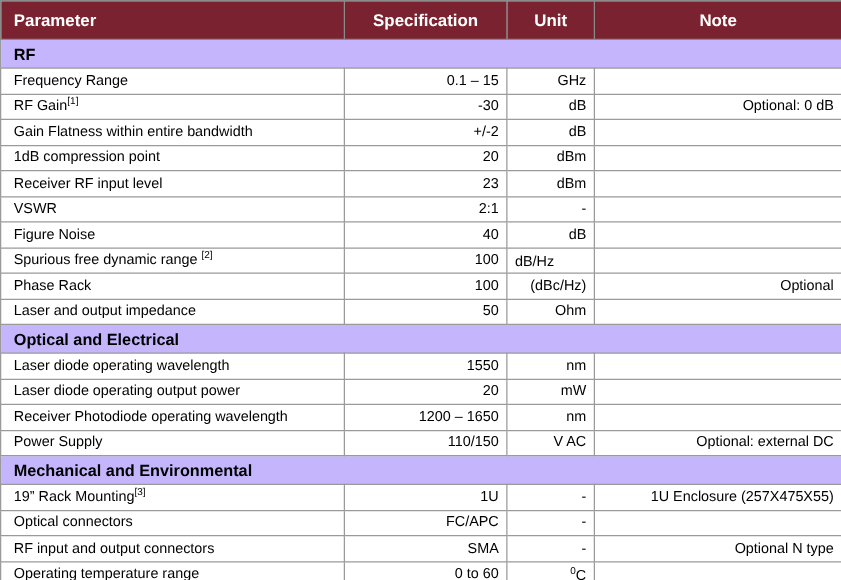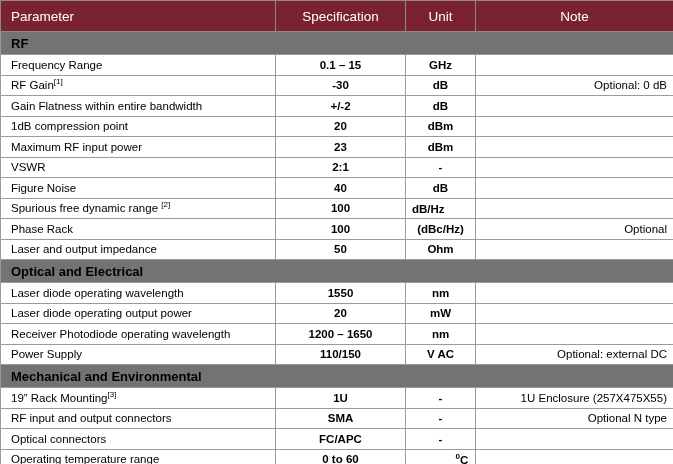--- a/index.html
+++ b/index.html
@@ -20,21 +20,21 @@
   }
   .spec-table col.c-param { width: 275px; }
   .spec-table col.c-spec  { width: 130px; }
   .spec-table col.c-unit  { width: 70px; }
   .spec-table col.c-note  { width: 198px; }
 
   thead th {
     background: #7B2230;
     color: #ffffff;
     font-size: 13.5px;
-    font-weight: normal;
+    font-weight: bold;
     height: 30px;
     border: 1px solid #8a8a8a;
     padding: 0 6px;
     text-align: center;
     vertical-align: middle;
   }
   thead th.left {
     text-align: left;
     padding-left: 10px;
   }
@@ -46,29 +46,28 @@
     color: #000000;
     vertical-align: middle;
     white-space: nowrap;
     overflow: hidden;
   }
   tbody td.param {
     text-align: left;
     padding-left: 10px;
   }
   tbody td.center {
-    text-align: center;
-    font-weight: bold;
+    text-align: right;
   }
   tbody td.note {
     text-align: right;
     padding-left: 8px;
   }
   tr.section td {
-    background: #737373;
+    background: #c4b5fd;
     font-weight: bold;
     font-size: 13px;
     height: 22px;
     color: #000000;
   }
   sup {
     font-size: 8px;
     vertical-align: super;
     line-height: 0;
   }
@@ -118,21 +117,21 @@
         <td class="center">dB</td>
         <td class="note"></td>
       </tr>
       <tr>
         <td class="param">1dB compression point</td>
         <td class="center">20</td>
         <td class="center">dBm</td>
         <td class="note"></td>
       </tr>
       <tr>
-        <td class="param">Maximum RF input power</td>
+        <td class="param">Receiver RF input level</td>
         <td class="center">23</td>
         <td class="center">dBm</td>
         <td class="note"></td>
       </tr>
       <tr>
         <td class="param">VSWR</td>
         <td class="center">2:1</td>
         <td class="center">-</td>
         <td class="note"></td>
       </tr>
@@ -190,30 +189,30 @@
       <tr class="section">
         <td class="param" colspan="4">Mechanical and Environmental</td>
       </tr>
       <tr>
         <td class="param">19” Rack Mounting<sup>[3]</sup></td>
         <td class="center">1U</td>
         <td class="center">-</td>
         <td class="note">1U Enclosure (257X475X55)</td>
       </tr>
       <tr>
+        <td class="param">Optical connectors</td>
+        <td class="center">FC/APC</td>
+        <td class="center">-</td>
+        <td class="note"></td>
+      </tr>
+      <tr>
         <td class="param">RF input and output connectors</td>
         <td class="center">SMA</td>
         <td class="center">-</td>
         <td class="note">Optional N type</td>
-      </tr>
-      <tr>
-        <td class="param">Optical connectors</td>
-        <td class="center">FC/APC</td>
-        <td class="center">-</td>
-        <td class="note"></td>
       </tr>
       <tr>
         <td class="param">Operating temperature range</td>
         <td class="center">0 to 60</td>
         <td class="center"><span class="sup-inline">0</span>C</td>
         <td class="note"></td>
       </tr>
     </tbody>
 </table>
 

